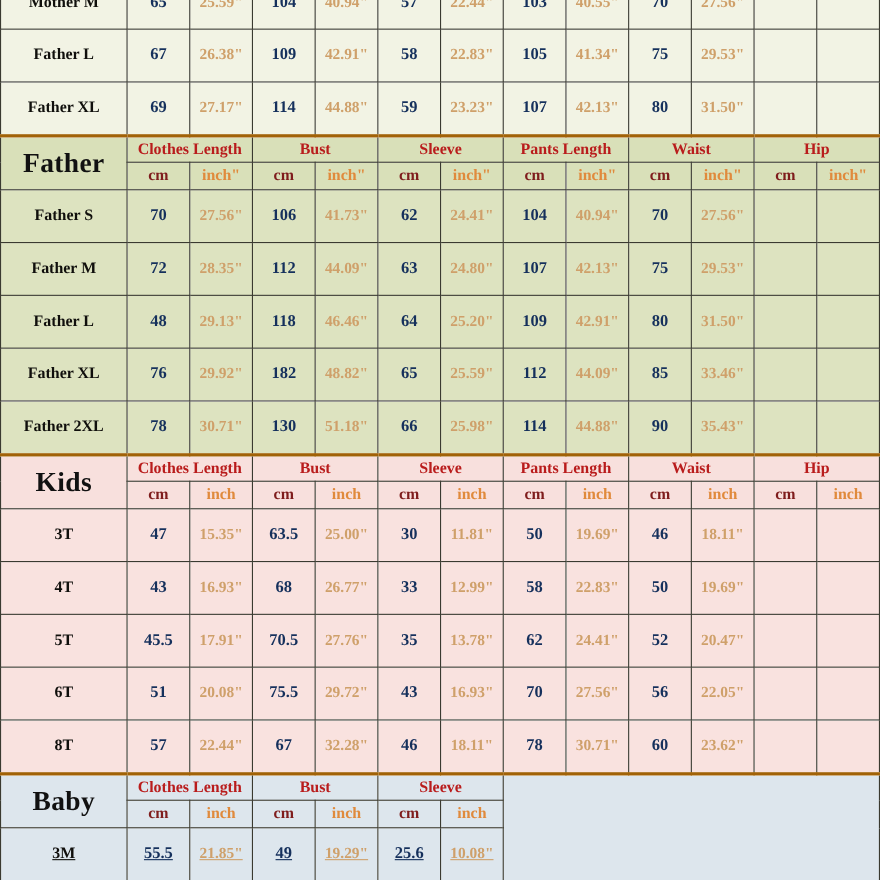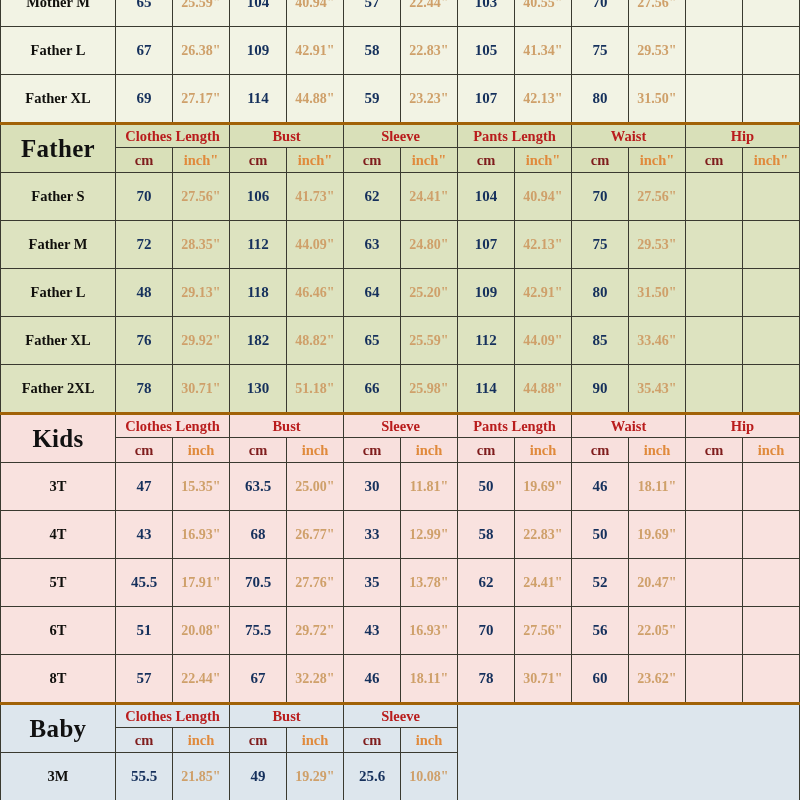--- a/index.html
+++ b/index.html
@@ -73,21 +73,21 @@
   }
   td.blank{}
 
   
   .sec-mother td{background:#f2f3e4;}
   .sec-father-band td{background:#d9e0b9;}
   .sec-father td{background:#dde3c0;}
   .sec-kids-band td{background:#f8e0dd;}
   .sec-kids td{background:#f9e2df;}
   .sec-baby-band td{background:#dde6ed;}
-  .sec-baby td{background:#dde6ed;}
+  .sec-baby td{background:#dde6ed;text-decoration:underline;}
 
   
   tr.sec-top td{border-top:3px solid #a16207;}
 
   .band-cell{border-right:2px solid #2b2b22;}
 
   
   td.baby-fill{
     background:#dde6ed;
     border-left:2px solid #2b2b22;

